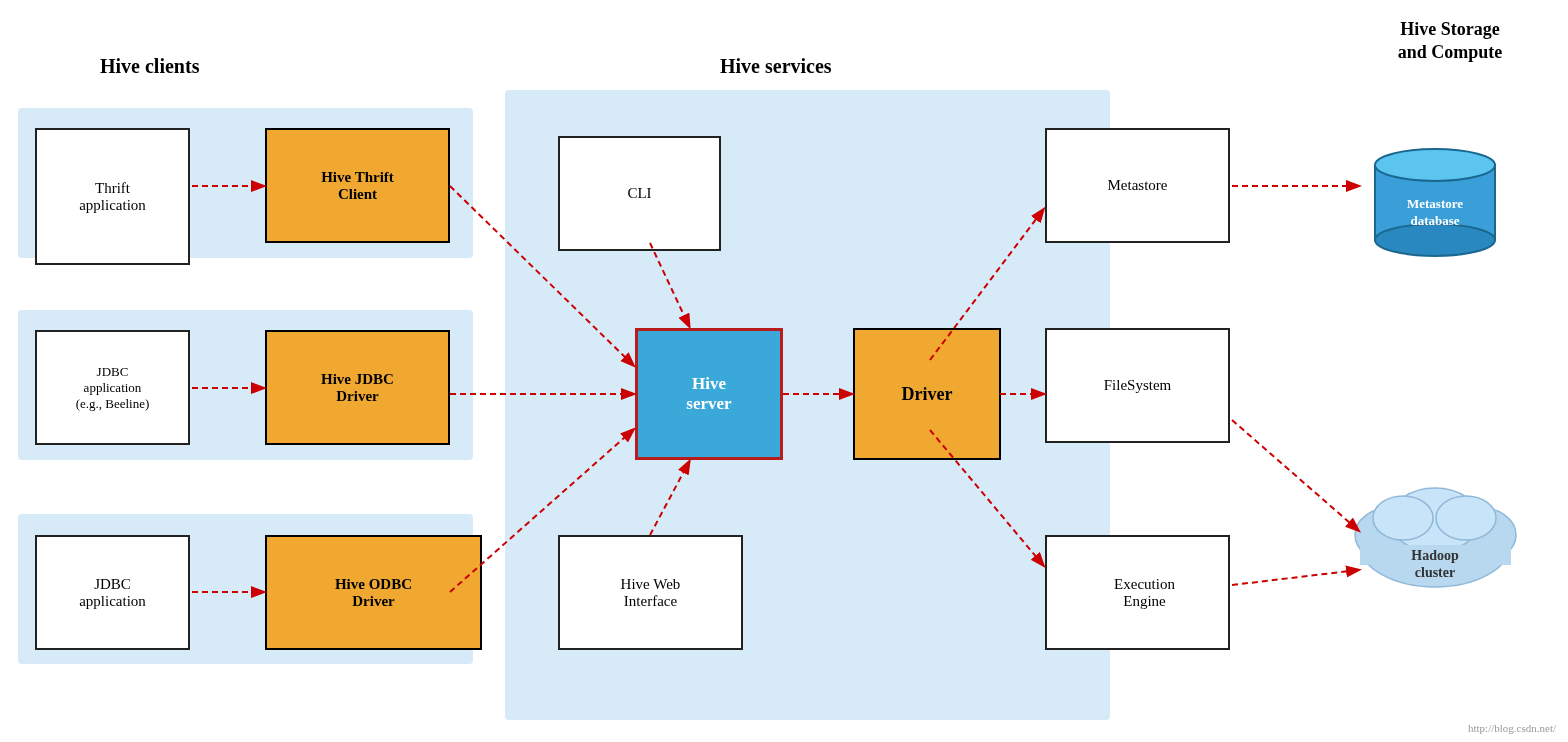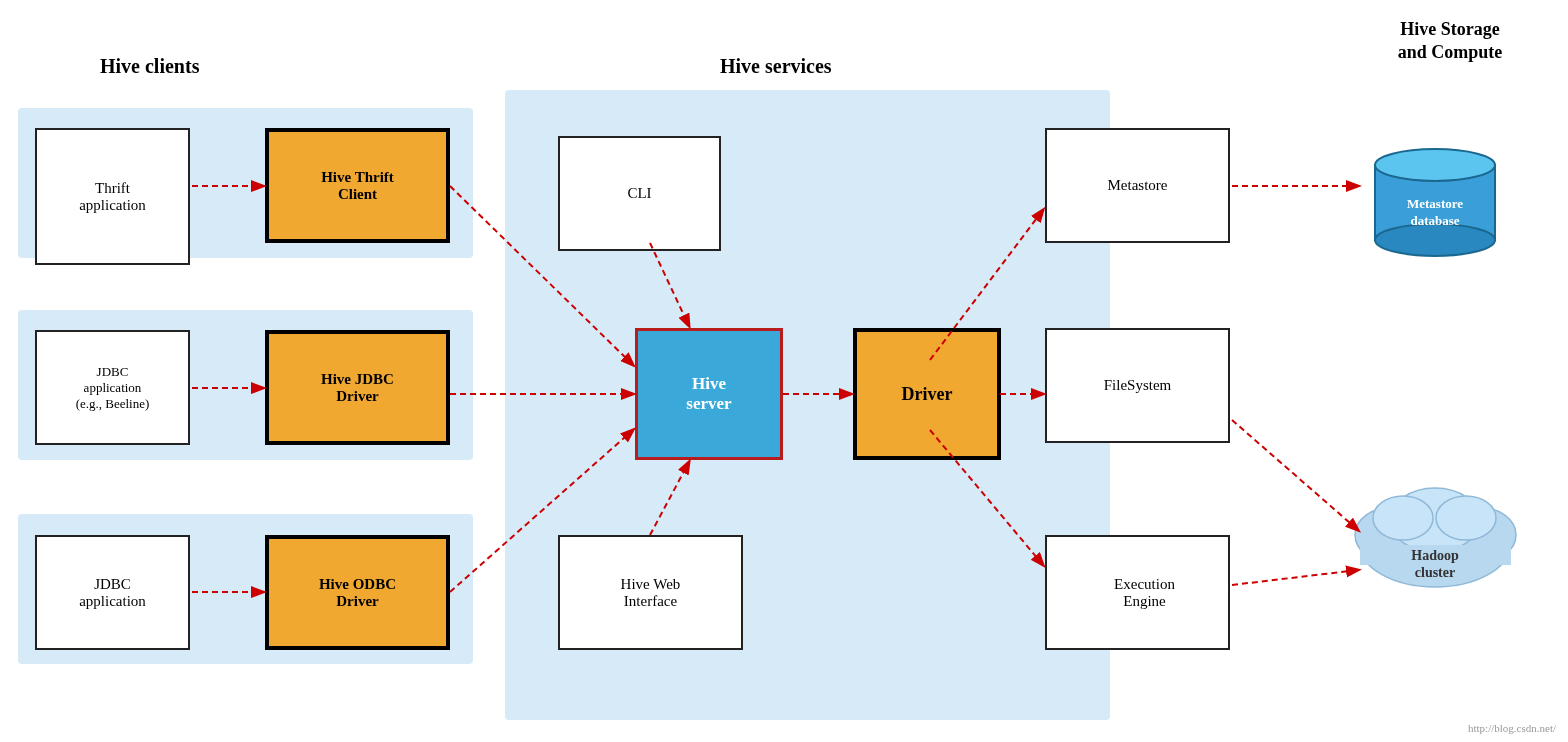--- a/index.html
+++ b/index.html
@@ -34,21 +34,21 @@
       align-items: center;
       justify-content: center;
       text-align: center;
       font-size: 15px;
       position: absolute;
     }
 
     
     .orange-box {
       background: #f0a830;
-      border: 4px solid #000000;
+      border: 2px solid #000000;
       display: flex;
       align-items: center;
       justify-content: center;
       text-align: center;
       font-size: 15px;
       font-weight: bold;
       position: absolute;
     }
 
     
@@ -129,21 +129,21 @@
   <div class="orange-box" style="left:265px;top:330px;width:185px;height:115px;">
     <span style="white-space:pre-line;">Hive JDBC
 Driver</span>
   </div>
 
   <div class="white-box" style="left:35px;top:535px;width:155px;height:115px;">
     <span style="white-space:pre-line;">JDBC
 application</span>
   </div>
 
-  <div class="orange-box" style="left:265px;top:535px;width:185px;height:115px;">
+  <div class="orange-box" style="left:265px;top:535px;width:217px;height:115px;">
     <span style="white-space:pre-line;">Hive ODBC
 Driver</span>
   </div>
 
   <div class="white-box" style="left:558px;top:136px;width:163px;height:115px;text-align:center;">
     <span>CLI</span>
   </div>
 
   <div class="blue-box" style="left:635px;top:328px;width:148px;height:132px;font-size:17px;">
     <span style="white-space:pre-line;">Hive

